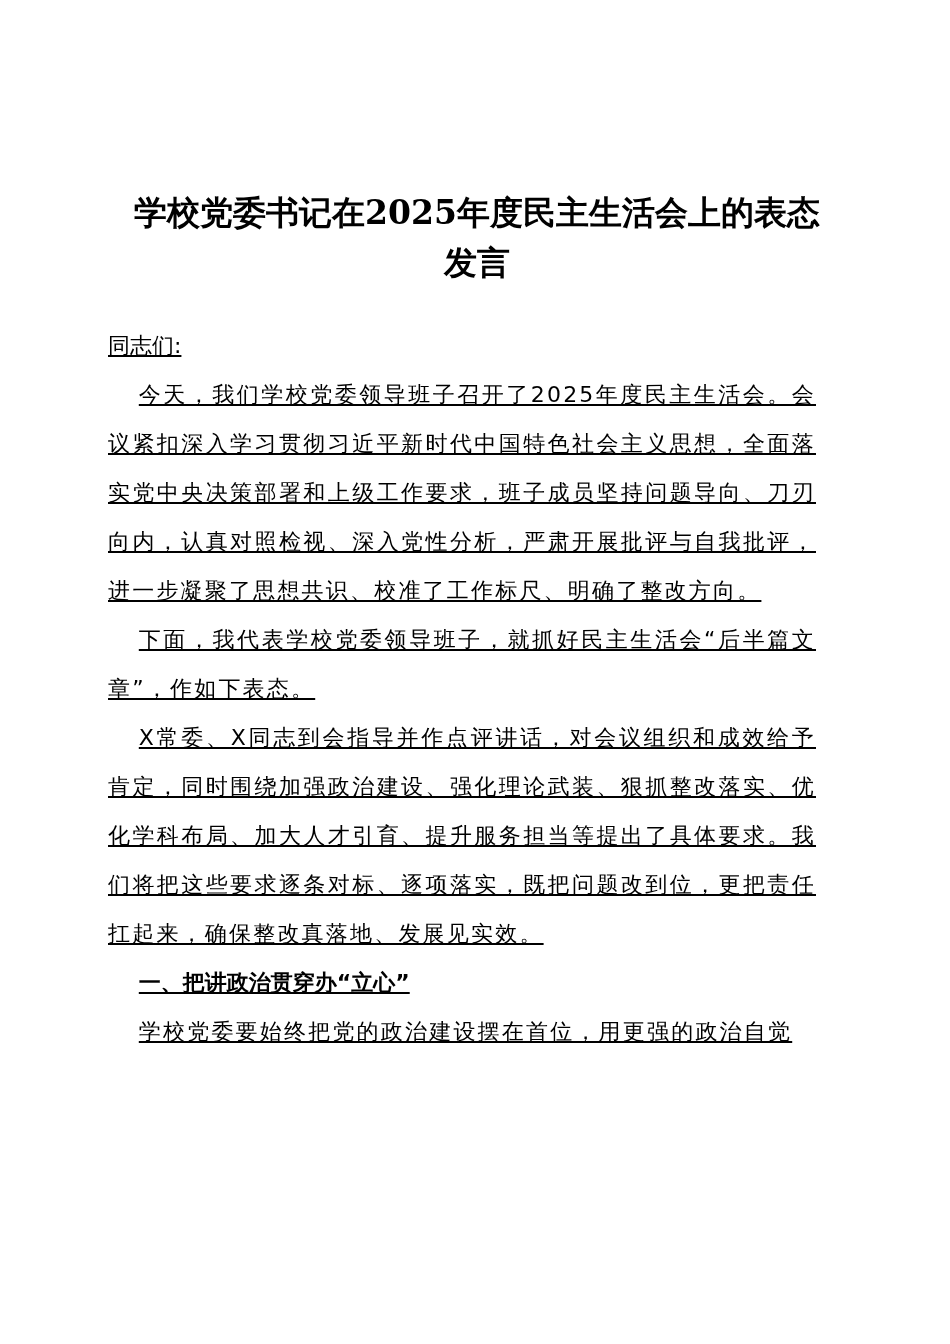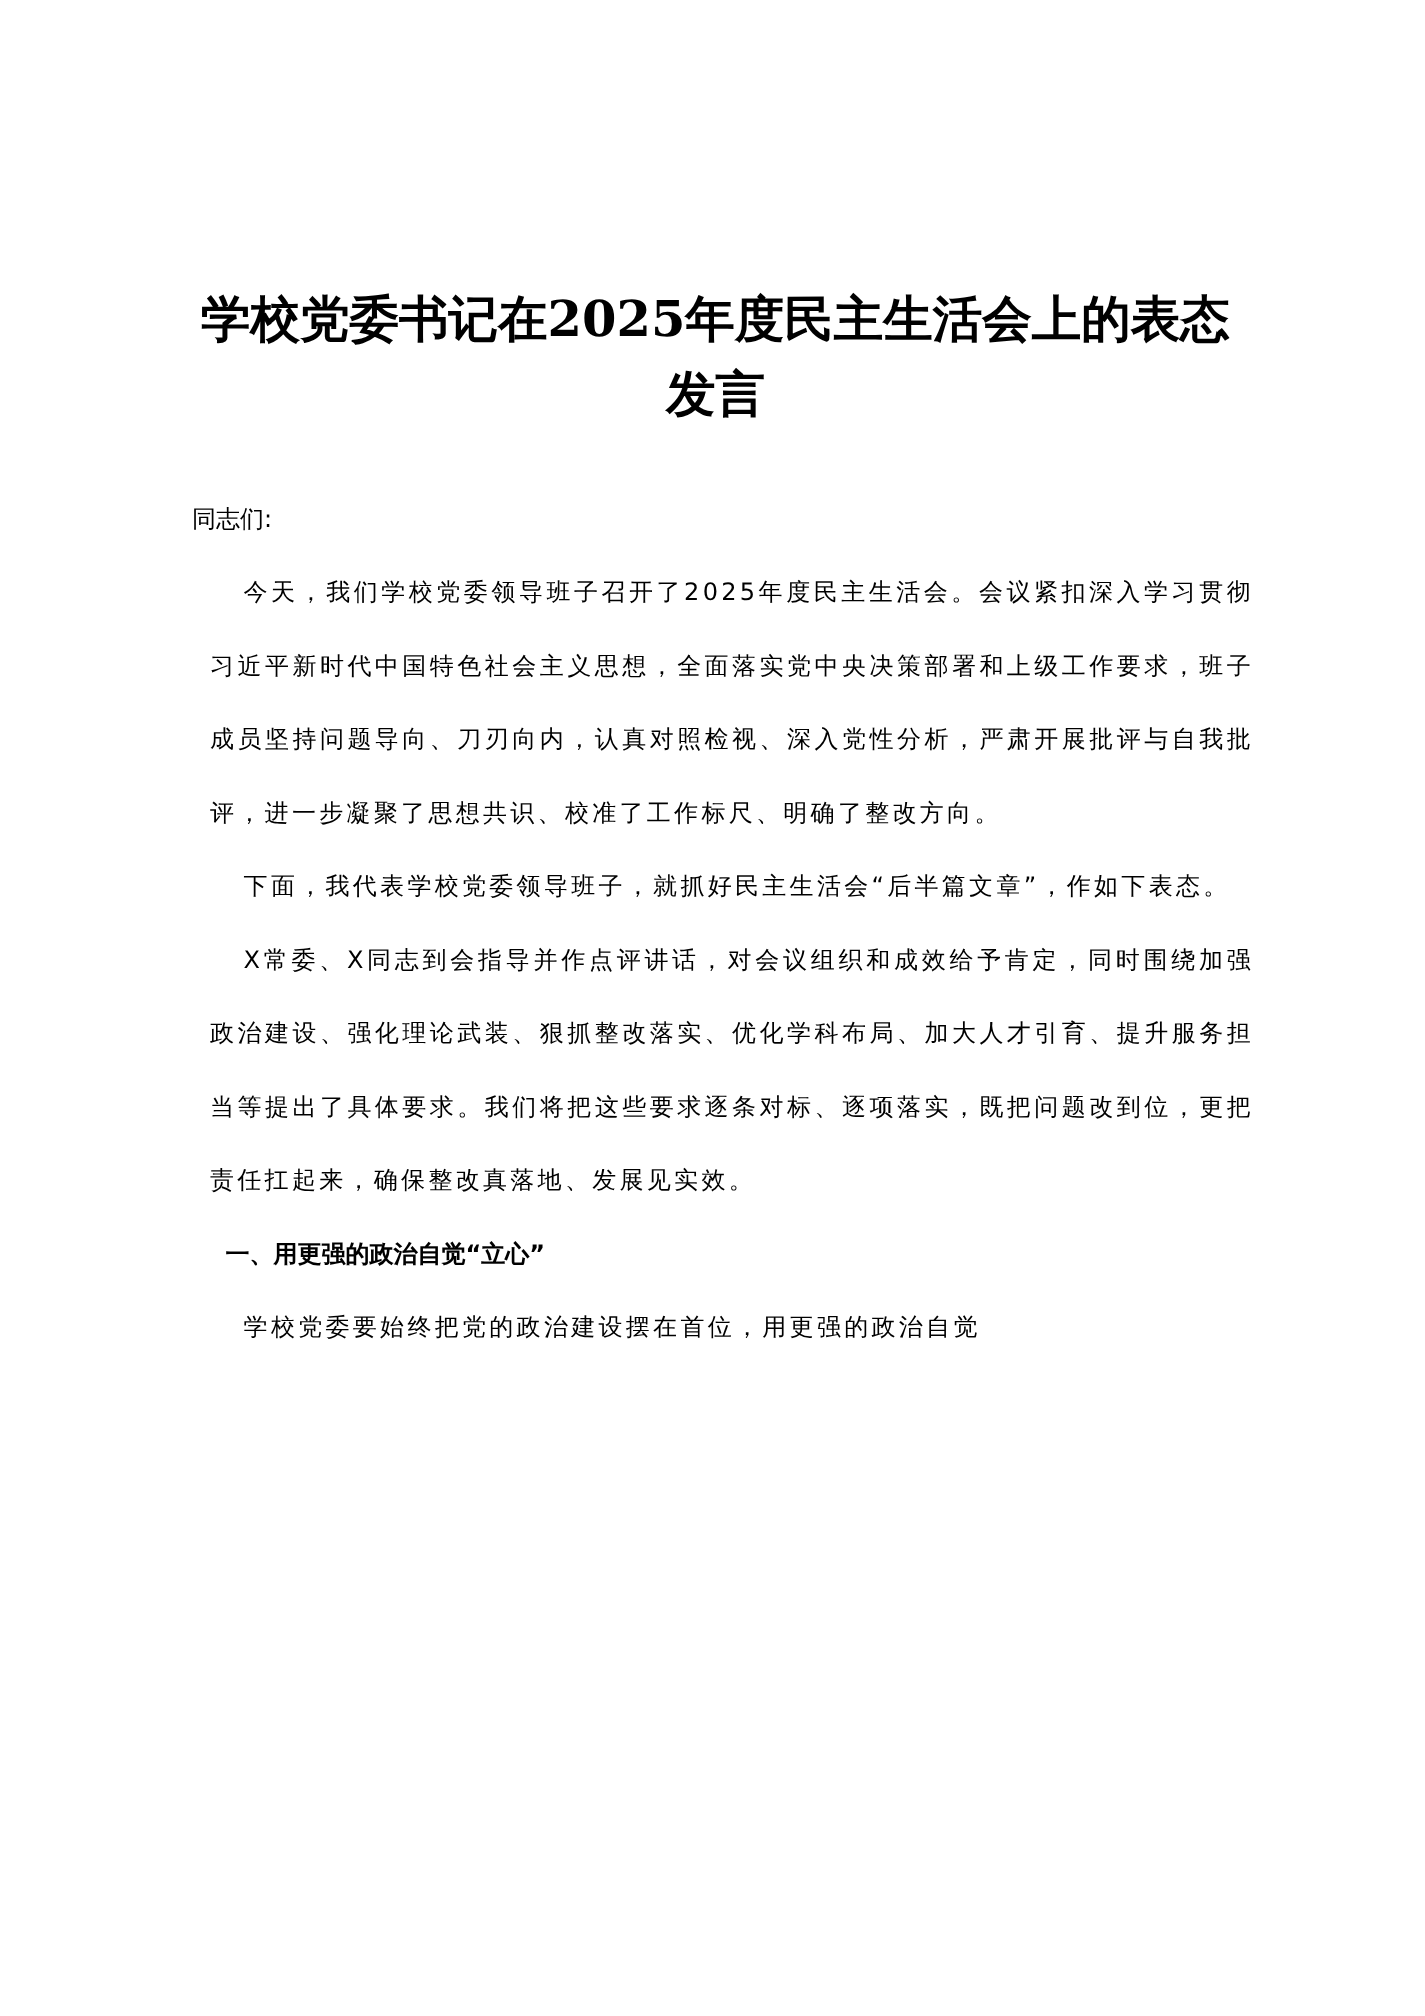--- a/index.html
+++ b/index.html
@@ -30,56 +30,57 @@
       top: 188px;
       text-align: center;
       font-family: "DejaVu Serif", "Liberation Serif", serif;
       font-weight: bold;
       font-size: 33px;
       line-height: 50px;
       letter-spacing: 0px;
     }
     .body-text {
       position: absolute;
-      left: 128px;
+      left: 108px;
       width: 708px;
       top: 321px;
       font-family: "DejaVu Sans", "Liberation Sans", sans-serif;
-      font-size: 16px;
+      font-size: 22px;
       line-height: 49px;
       text-align: justify;
       text-justify: inter-character;
       letter-spacing: 2.2px;
+      text-decoration: underline;
     }
     .body-text p {
       margin: 0;
       padding: 0;
     }
     .salutation {
       text-indent: 0;
       letter-spacing: 0;
     }
     .para {
       text-indent: 2em;
     }
-    .para.first { text-indent: 1.4em; margin-left: 12px; }
+    .para.first { text-indent: 1.4em; }
     .heading {
       text-indent: 1.4em;
       font-weight: bold;
       letter-spacing: 0;
       font-family: "DejaVu Sans", "Liberation Sans", sans-serif;
     }
   </style>
 </head>
 <body>
 
 <div class="page">
   <div class="title">学校党委书记在2025年度民主生活会上的表态发言</div>
 
   <div class="body-text">
     <p class="salutation">同志们:</p>
     <p class="para first">今天，我们学校党委领导班子召开了2025年度民主生活会。会议紧扣深入学习贯彻习近平新时代中国特色社会主义思想，全面落实党中央决策部署和上级工作要求，班子成员坚持问题导向、刀刃向内，认真对照检视、深入党性分析，严肃开展批评与自我批评，进一步凝聚了思想共识、校准了工作标尺、明确了整改方向。</p>
     <p class="para first">下面，我代表学校党委领导班子，就抓好民主生活会“后半篇文章”，作如下表态。</p>
     <p class="para first">X常委、X同志到会指导并作点评讲话，对会议组织和成效给予肯定，同时围绕加强政治建设、强化理论武装、狠抓整改落实、优化学科布局、加大人才引育、提升服务担当等提出了具体要求。我们将把这些要求逐条对标、逐项落实，既把问题改到位，更把责任扛起来，确保整改真落地、发展见实效。</p>
-    <p class="heading">一、用更强的政治自觉“立心”</p>
+    <p class="heading">一、把讲政治贯穿办“立心”</p>
     <p class="para first">学校党委要始终把党的政治建设摆在首位，用更强的政治自觉</p>
   </div>
 </div>
 
 </body></html>

